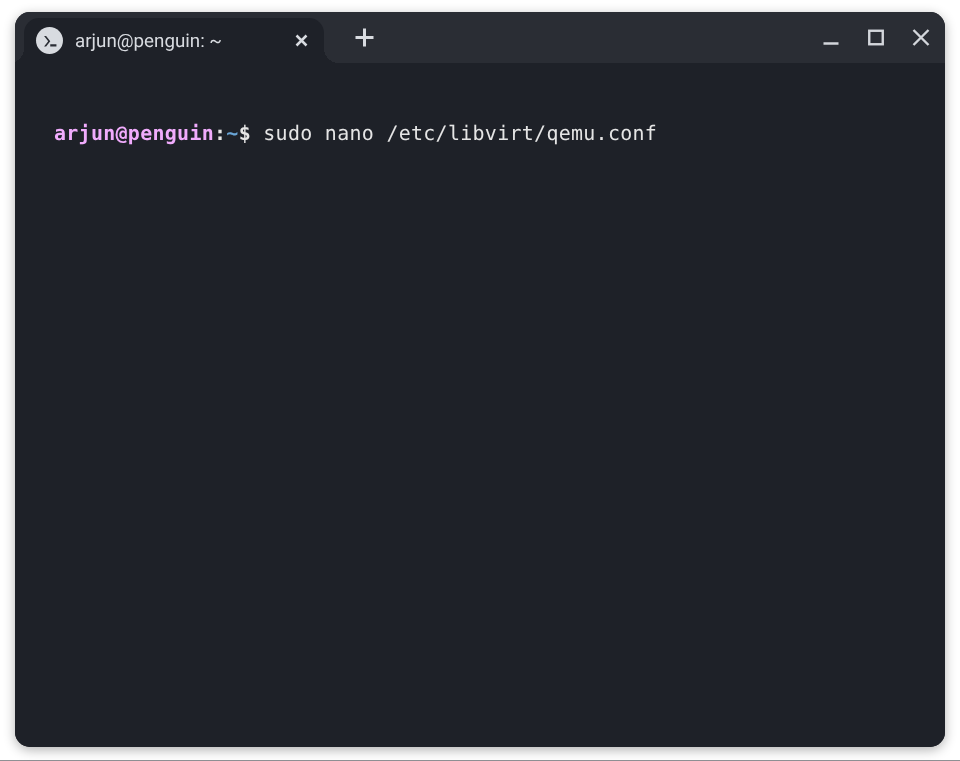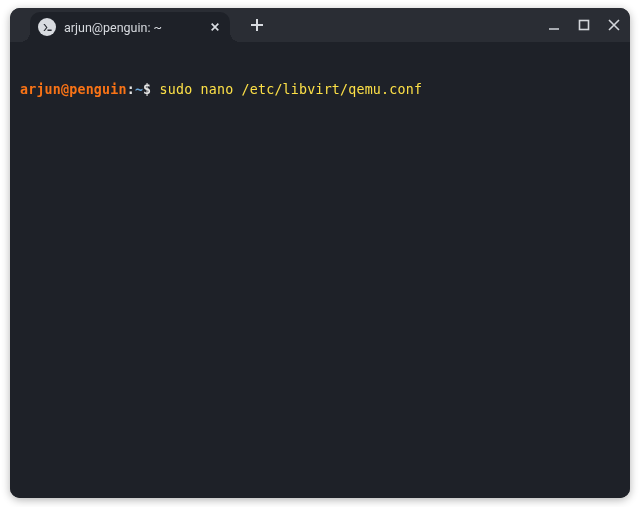--- a/index.html
+++ b/index.html
@@ -24,21 +24,21 @@
       display: flex;
       flex-direction: column;
       box-shadow: 0 2px 8px rgba(0,0,0,0.3);
     }
     .titlebar {
       height: 34px;
       background: #2a2d34;
       display: flex;
       align-items: center;
       position: relative;
-      padding-left: 20px;
+      padding-left: 6px;
     }
     .tab {
       background: #1e2128;
       height: 30px;
       margin-top: 4px;
       border-radius: 10px 10px 0 0;
       display: flex;
       align-items: center;
       padding: 0 6px 0 8px;
       gap: 8px;
@@ -111,25 +111,25 @@
       background: #1e2128;
       padding: 8px 10px;
       font-family: "DejaVu Sans Mono", "Menlo", "Consolas", monospace;
       font-size: 13.3px;
       line-height: 16px;
       color: #e6e6e6;
       white-space: pre;
       letter-spacing: 0.2px;
     }
     .line { display: block; }
-    .prompt-user { color: #f97316; font-weight: bold; }
+    .prompt-user { color: #f0abfc; font-weight: bold; margin-left: 16px; }
     .prompt-sep { color: #e6e6e6; font-weight: bold; }
     .prompt-path { color: #6aa6d8; font-weight: bold; }
     .prompt-dollar { color: #e6e6e6; font-weight: bold; }
-    .cmd { color: #fde047; }
+    .cmd { color: #e5e5e5; }
     .cursor {
       display: inline-block;
       width: 7px;
       height: 14px;
       background: #b8bdc7;
       vertical-align: -2px;
       margin-left: 1px;
     }
   </style>
 </head>

